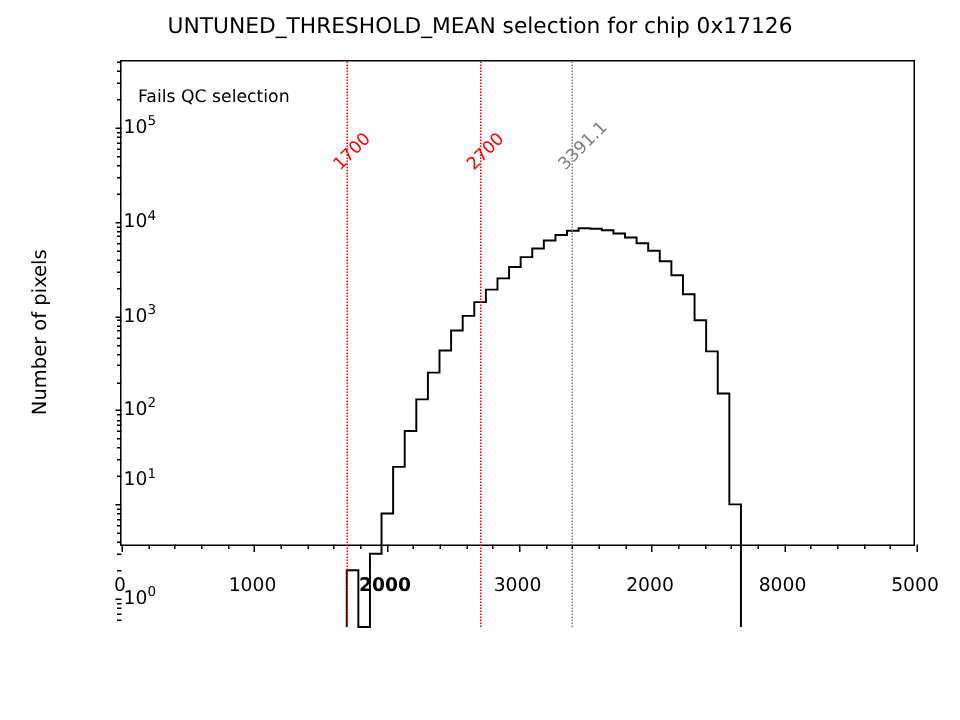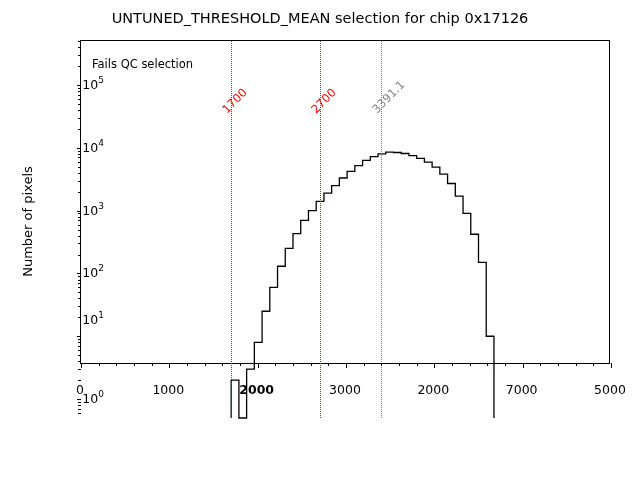--- a/index.html
+++ b/index.html
@@ -187,21 +187,21 @@
         <div class="ytickmin" style="top: 360.96px;"></div>
       </div>
   </div>
 
   <div id="xticklabels">
       <div class="xticklbl" style="left: 80px;">0</div>
       <div class="xticklbl" style="left: 168.33px;">1000</div>
       <div class="xticklbl" style="left: 256.67px; font-weight: bold;">2000</div>
       <div class="xticklbl" style="left: 345px;">3000</div>
       <div class="xticklbl" style="left: 433.33px;">2000</div>
-      <div class="xticklbl" style="left: 521.67px;">7000</div>
+      <div class="xticklbl" style="left: 521.67px;">8000</div>
       <div class="xticklbl" style="left: 610px;">5000</div>
     </div>
   <div id="yticklabels">
       <div class="yticklbl" style="top: 398.09px;">10<sup>0</sup></div>
       <div class="yticklbl" style="top: 319px;">10<sup>1</sup></div>
       <div class="yticklbl" style="top: 272.42px; padding-left: 41px;">10<sup>2</sup></div>
       <div class="yticklbl" style="top: 209.59px;">10<sup>3</sup></div>
       <div class="yticklbl" style="top: 146.75px;">10<sup>4</sup></div>
       <div class="yticklbl" style="top: 83.92px;">10<sup>5</sup></div>
     </div>

